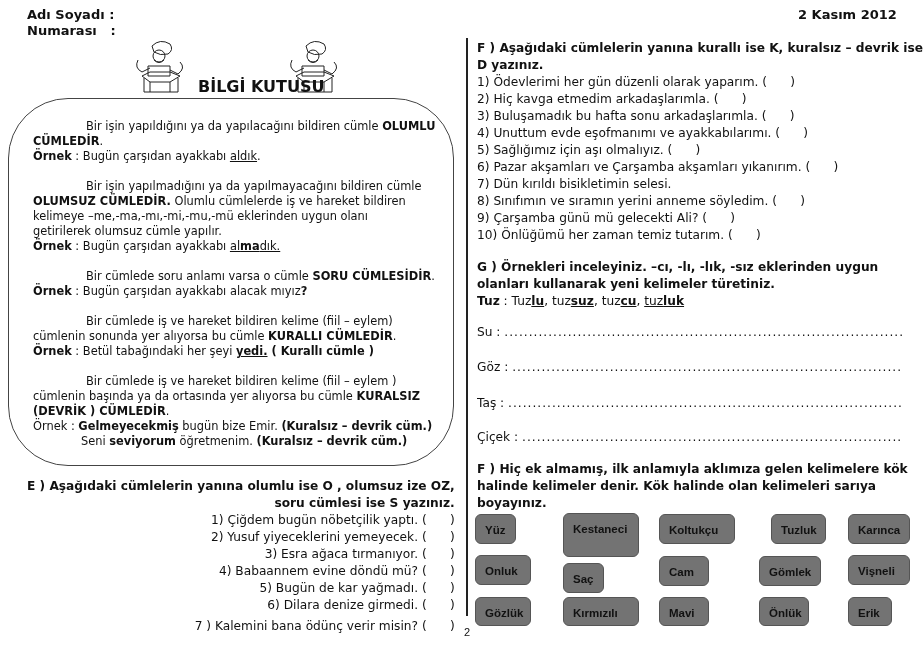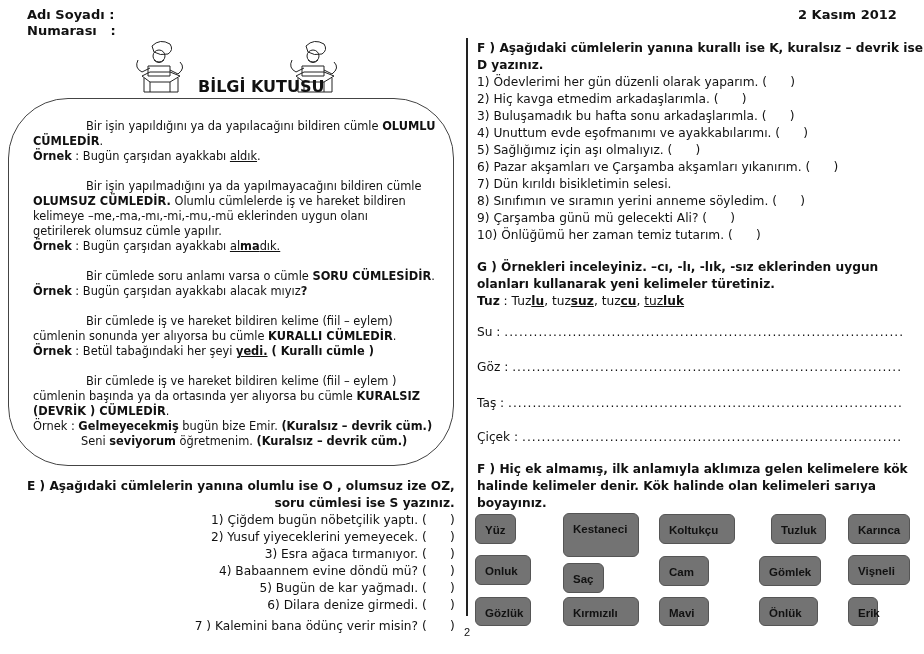--- a/index.html
+++ b/index.html
@@ -139,16 +139,16 @@
 
 <div class="wbox" style="left:475px;top:555px;width:56px;height:30px;">Onluk</div>
 <div class="wbox" style="left:563px;top:555px;width:41px;height:30px;margin-top:8px;">Saç</div>
 <div class="wbox" style="left:659px;top:556px;width:50px;height:30px;">Cam</div>
 <div class="wbox" style="left:759px;top:556px;width:62px;height:30px;">Gömlek</div>
 <div class="wbox" style="left:848px;top:555px;width:62px;height:30px;">Vişneli</div>
 
 <div class="wbox" style="left:475px;top:597px;width:56px;height:29px;">Gözlük</div>
 <div class="wbox" style="left:563px;top:597px;width:76px;height:29px;">Kırmızılı</div>
 <div class="wbox" style="left:659px;top:597px;width:50px;height:29px;">Mavi</div>
-<div class="wbox" style="left:759px;top:597px;width:59px;height:29px;">Önlük</div>
-<div class="wbox" style="left:848px;top:597px;width:30px;height:29px;">Erik</div>
+<div class="wbox" style="left:759px;top:597px;width:50px;height:29px;">Önlük</div>
+<div class="wbox" style="left:848px;top:597px;width:44px;height:29px;">Erik</div>
 
 <div class="abs" style="left:464px;top:626px;font-size:11px;font-family:'Liberation Sans',sans-serif;">2</div>
 
 </body></html>

